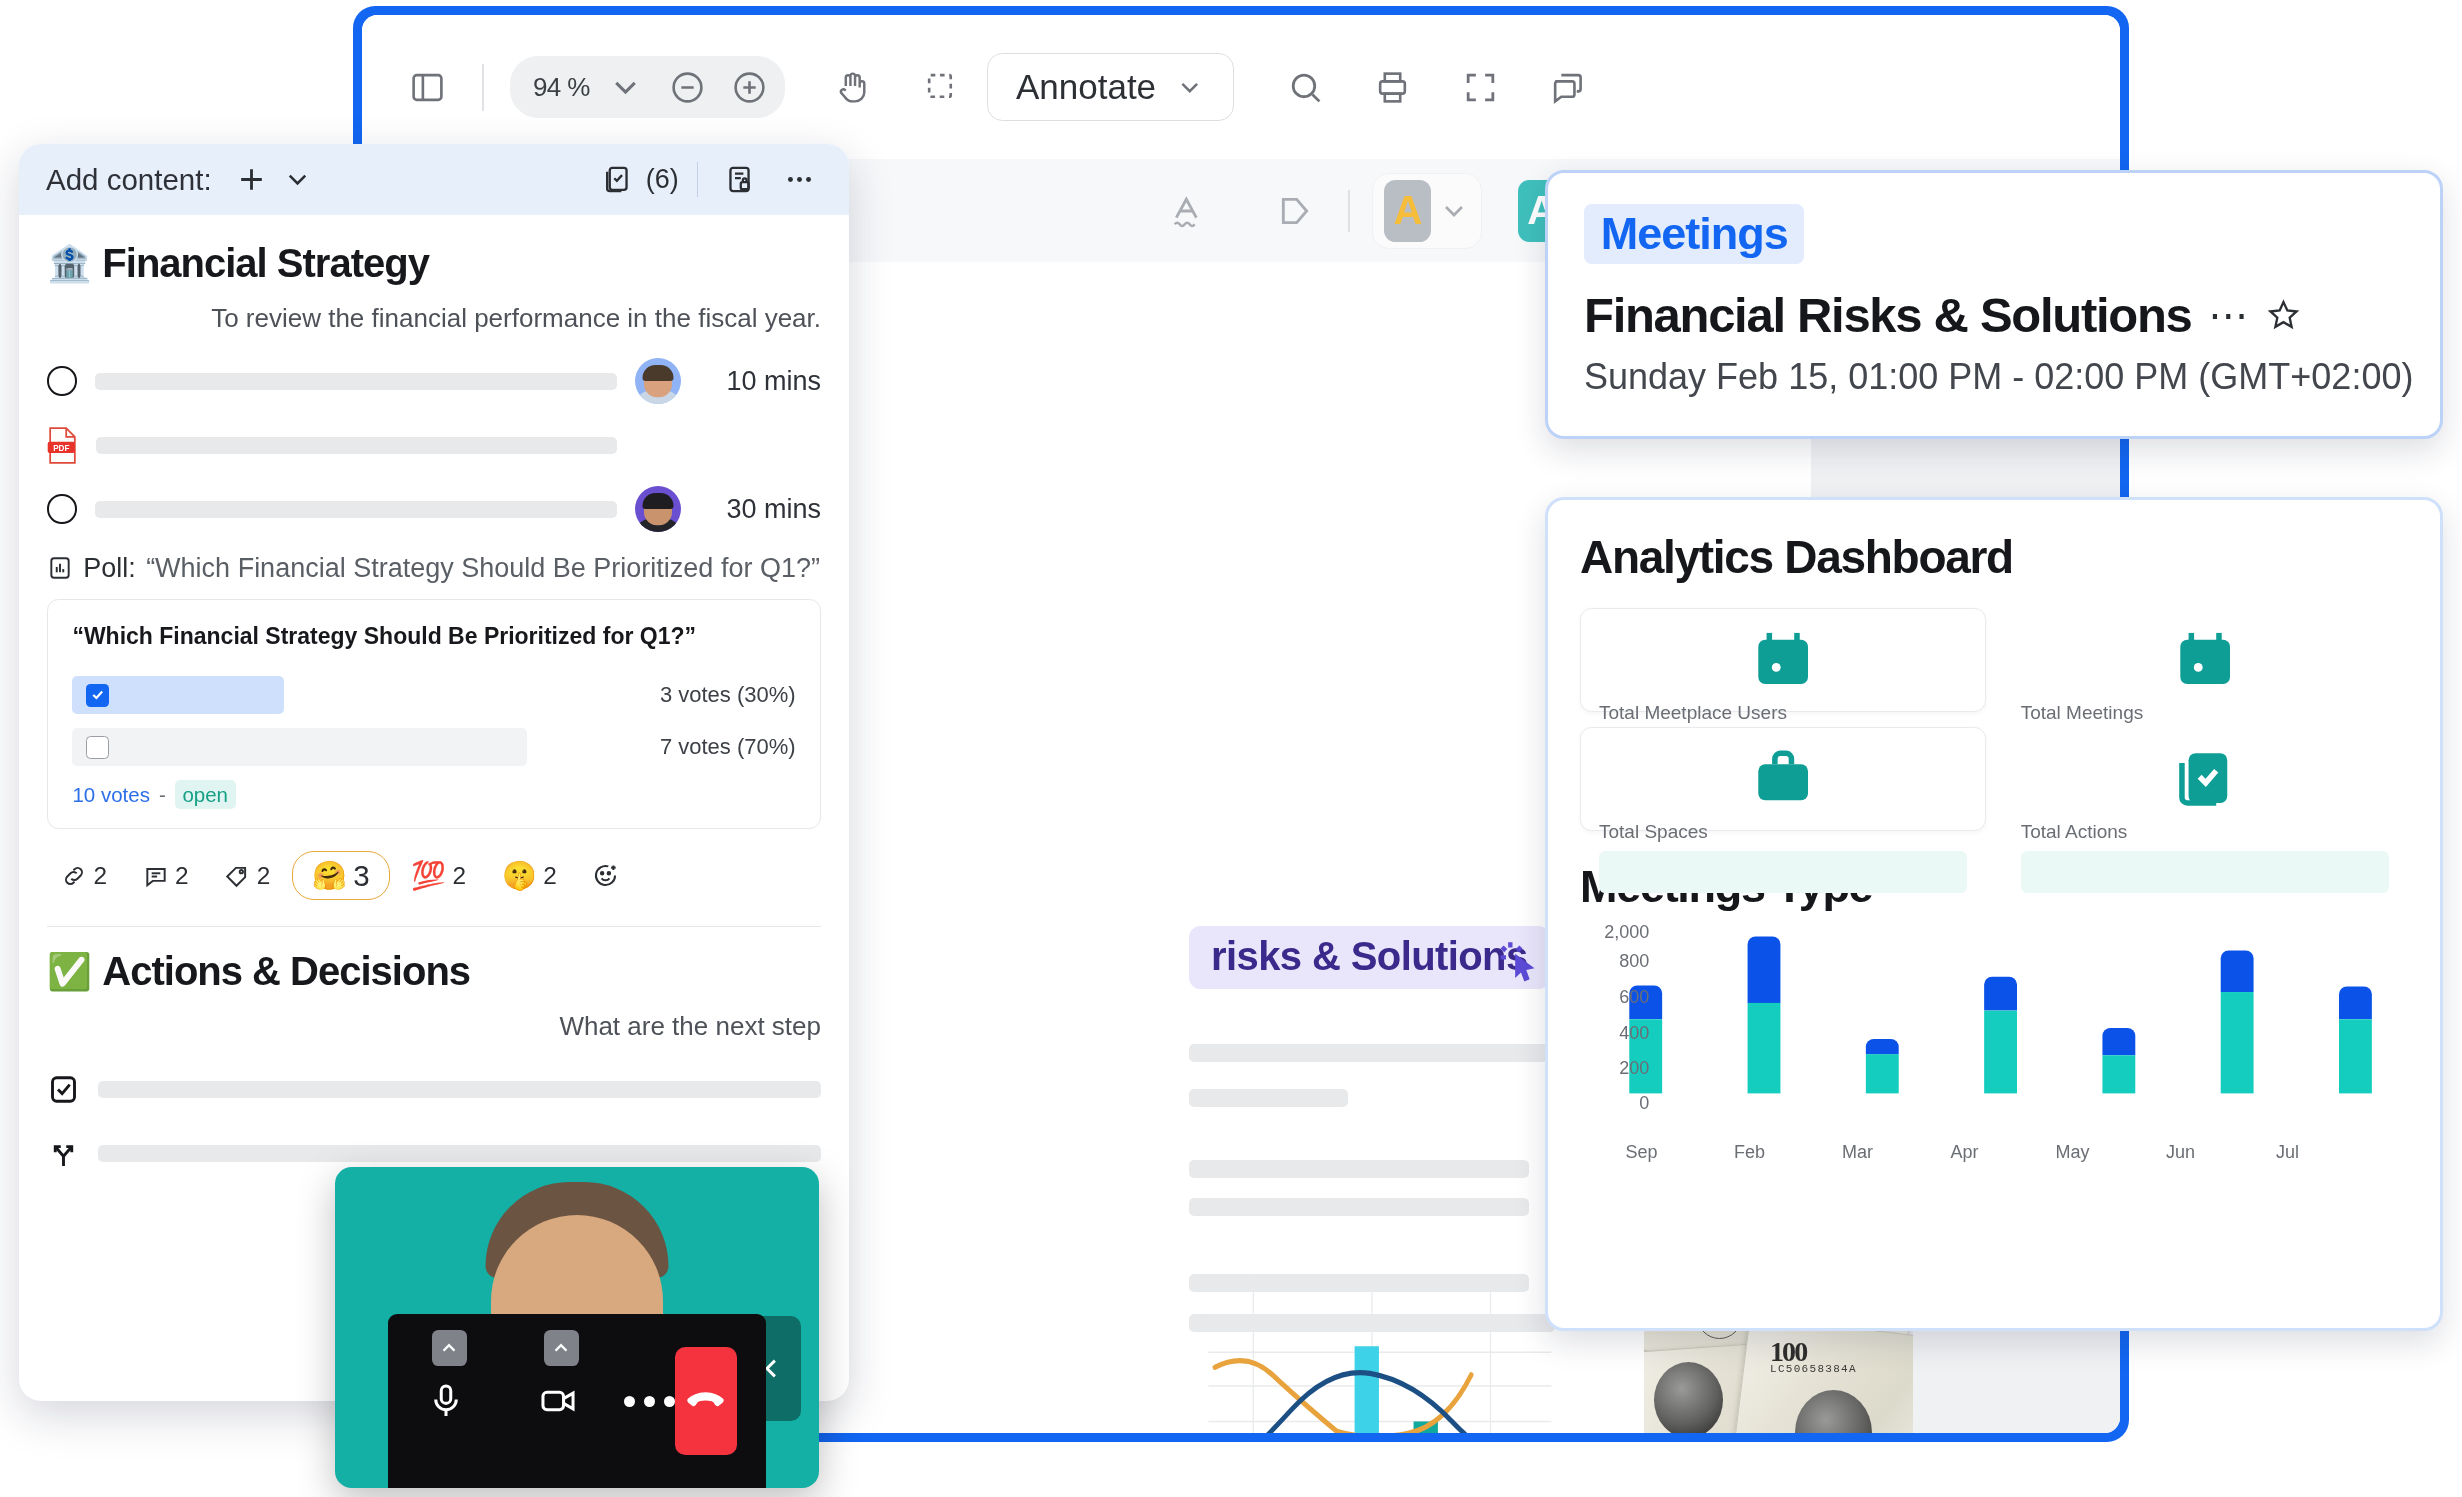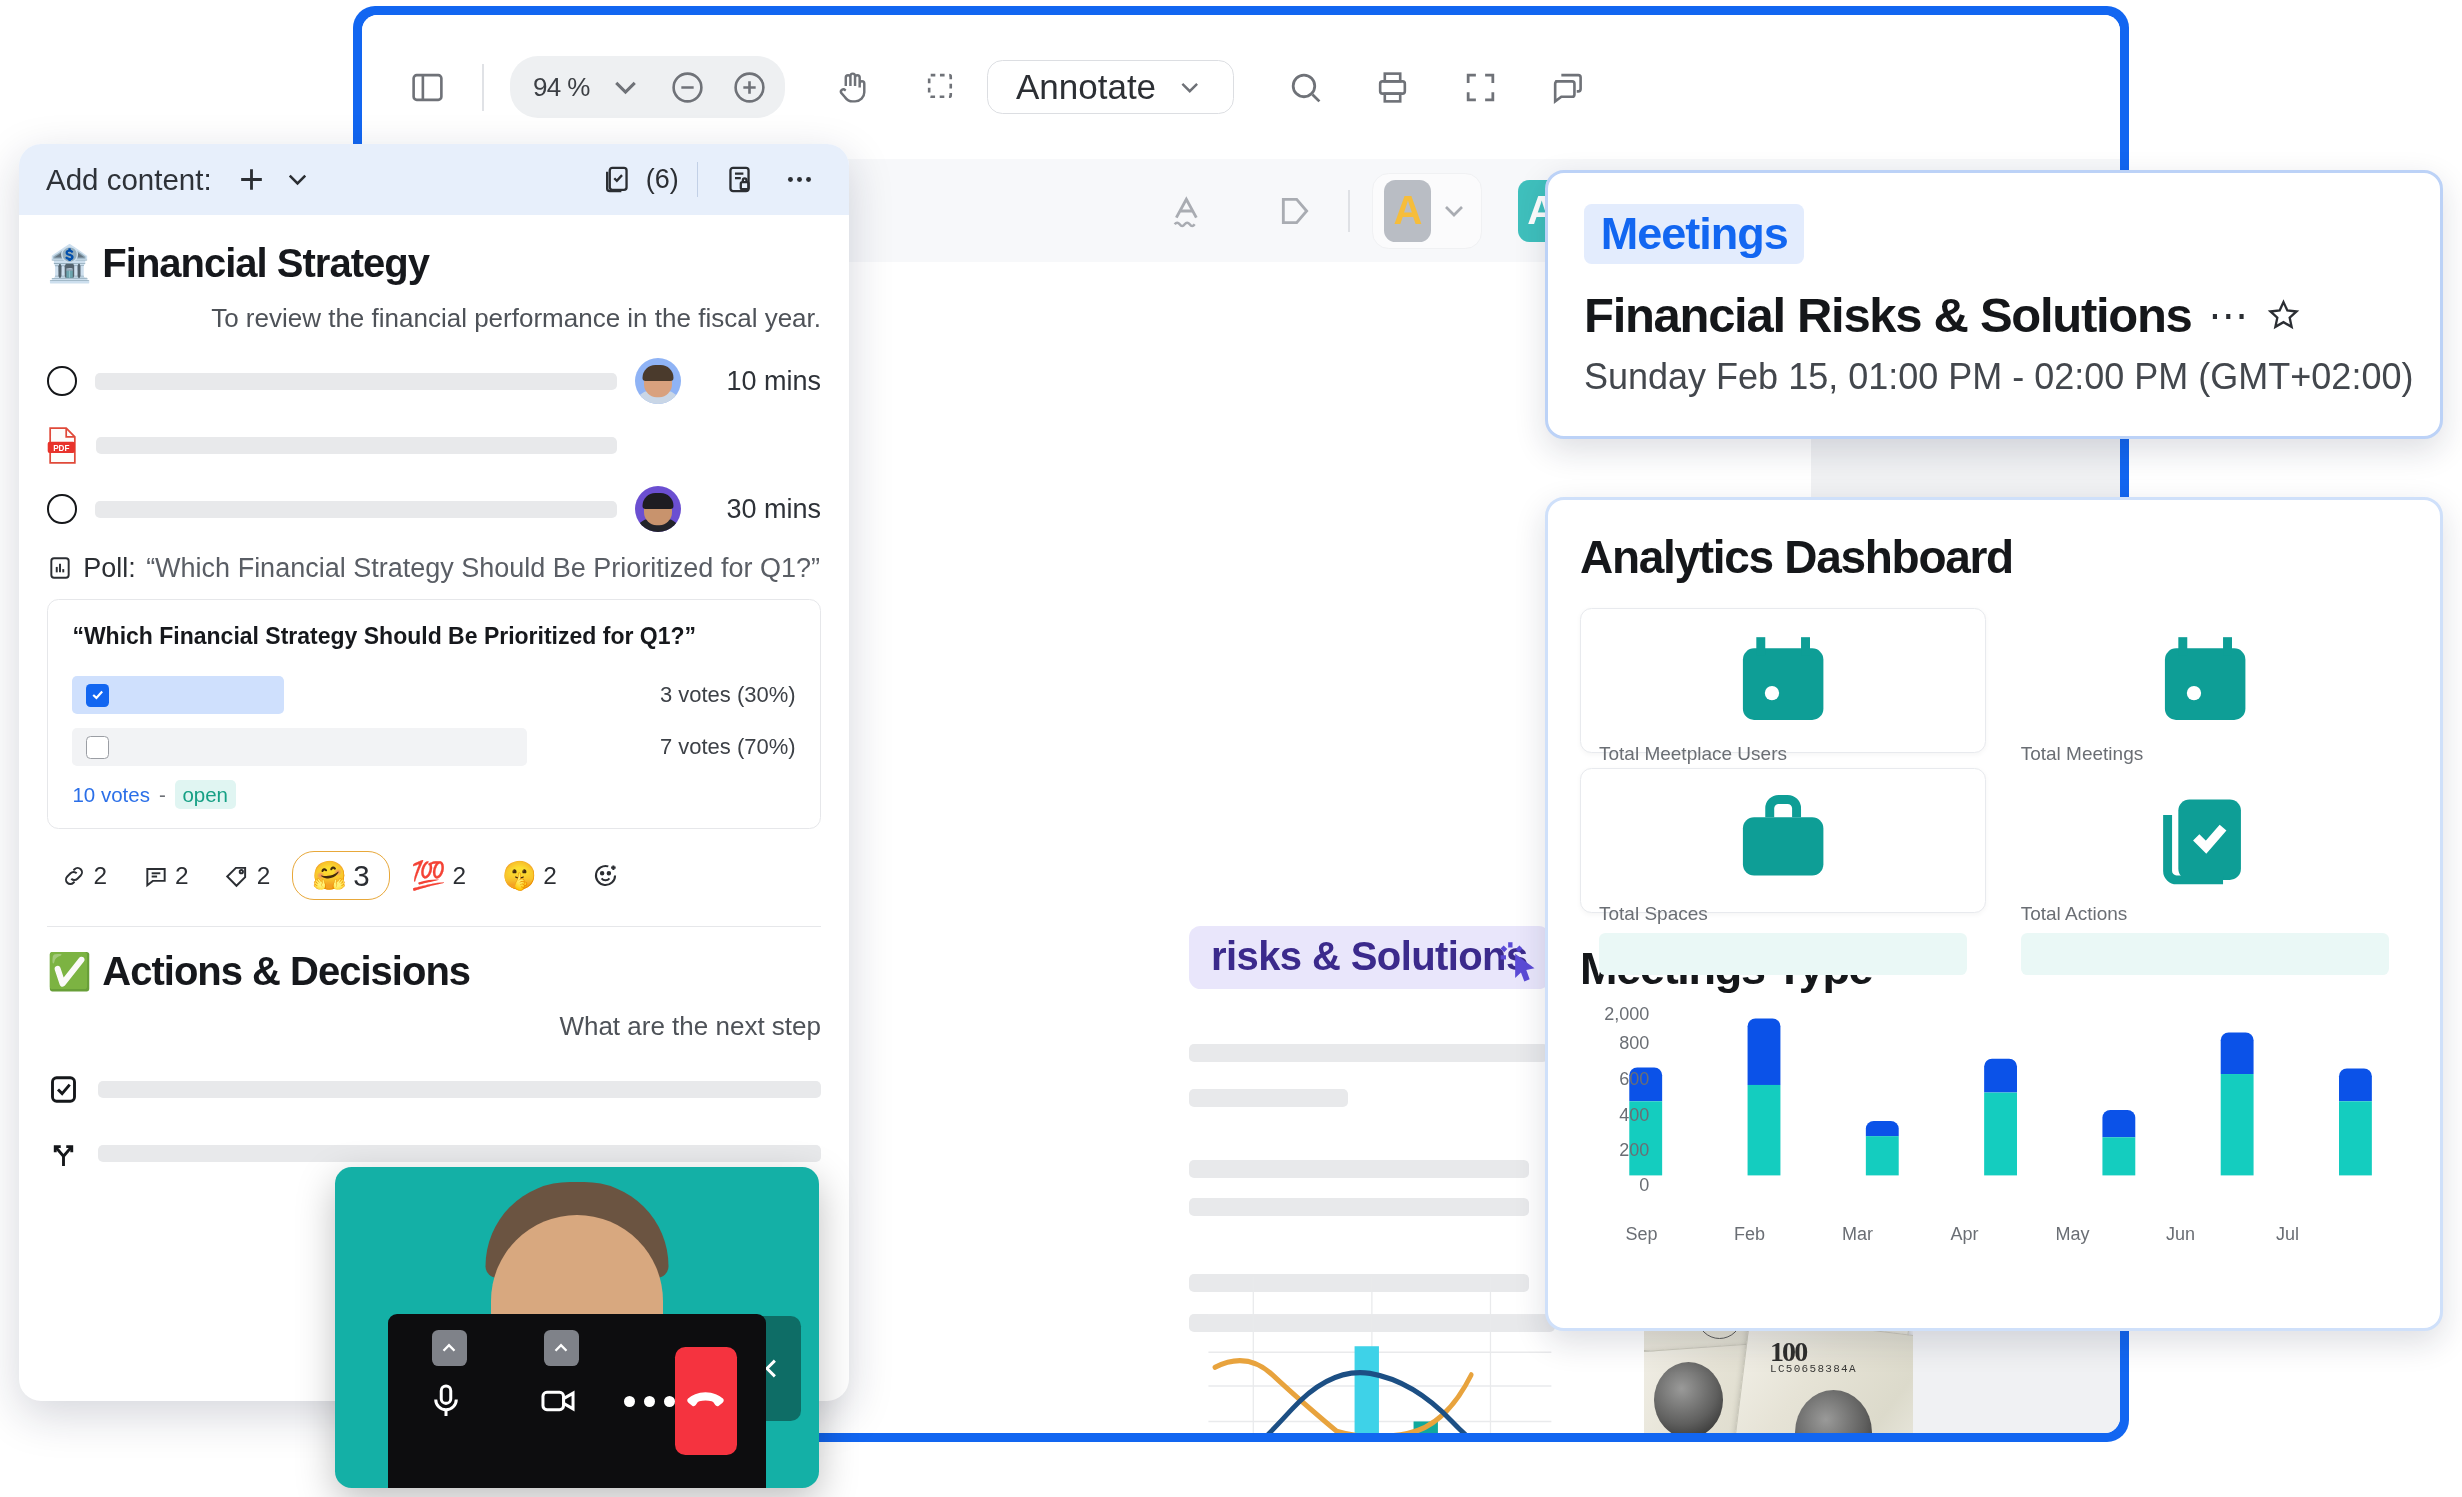--- a/index.html
+++ b/index.html
@@ -27,21 +27,21 @@
   .tb-icon svg{ width:37px;height:37px; }
   .tb-divider{ width:1.9px;height:47px;background:#e0e2e6;margin:0 26px; flex:0 0 auto;}
   .zoom-group{
     display:flex;align-items:center;background:#eef0f2;border-radius:28px;
     height:62px;padding:0 9px 0 23px;gap:9px;margin-right:14px;
   }
   .zoom-val{font-size:26px;color:#3c3f44;letter-spacing:-0.6px;}
   .zoom-group .tb-icon{width:53px;height:53px;}
   .annotate-btn{
     display:flex;align-items:center;gap:19px;border:1.3px solid #dcdee2;
-    border-radius:15.4px;height:54px;padding:0 28px;background:#fff;margin:0 16.7px;
+    border-radius:15.4px;height:68px;padding:0 28px;background:#fff;margin:0 16.7px;
   }
   .annotate-btn .lbl{font-size:35px;color:#2c2f34;}
 
   
   .fmt-row{
     position:absolute; left:0; top:144px; width:100%; height:103px;
     background:#f7f8fa; display:flex; align-items:center; padding-left:795px; gap:0;
     z-index:1;
   }
   .fmt-ic{width:62px;height:62px;display:flex;align-items:center;justify-content:center;color:#a9acb2;}
@@ -191,21 +191,21 @@
   .meet-sub{font-size:36px;color:#43474d;margin-top:13px;white-space:nowrap;}
 
   
   .dash-card{
     position:absolute;left:1545px;top:497px;width:898px;height:834px;
     background:#fff;border:3.2px solid #cfe0fa;border-radius:19px;padding:29.5px 32px;
     box-shadow:0 11.5px 32px rgba(20,30,60,.14);z-index:25;
   }
   .dash-title{font-size:46px;font-weight:700;color:#15171a;letter-spacing:-1.3px;margin-bottom:24.4px;}
   .stat-grid{display:grid;grid-template-columns:1fr 1fr;gap:15.4px;}
-  .stat{border:1.3px solid #e8eaee;border-radius:11.5px;padding:16.7px 18px 19px;height:145px;position:relative;
+  .stat{border:1.3px solid #e8eaee;border-radius:11.5px;padding:16.7px 18px 19px;height:104px;position:relative;
      background:#fff;box-shadow:0 1.9px 5.1px rgba(0,0,0,.04);}
   .stat.ghost{border-color:transparent;box-shadow:none;}
   .stat-ic{width:31px;height:31px;color:#0e9e96;}
   .stat-ic svg{width:100%;height:100%;}
   .stat-lbl{font-size:19px;color:#6a6e74;margin-top:7.7px;}
   .stat-row{display:flex;align-items:flex-end;margin-top:5.1px;}
   .stat-val{font-size:42px;font-weight:700;color:#15171a;letter-spacing:-1.3px;}
   .stat-active{margin-left:auto;text-align:right;}
   .stat-active .t{font-size:18px;color:#6a6e74;display:flex;align-items:center;gap:5.1px;justify-content:flex-end;}
   .stat-active .t svg{width:16.7px;height:16.7px;}

